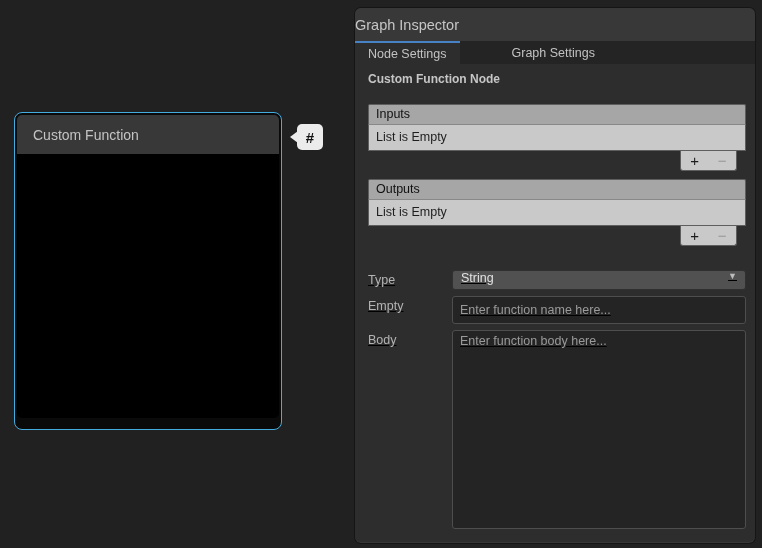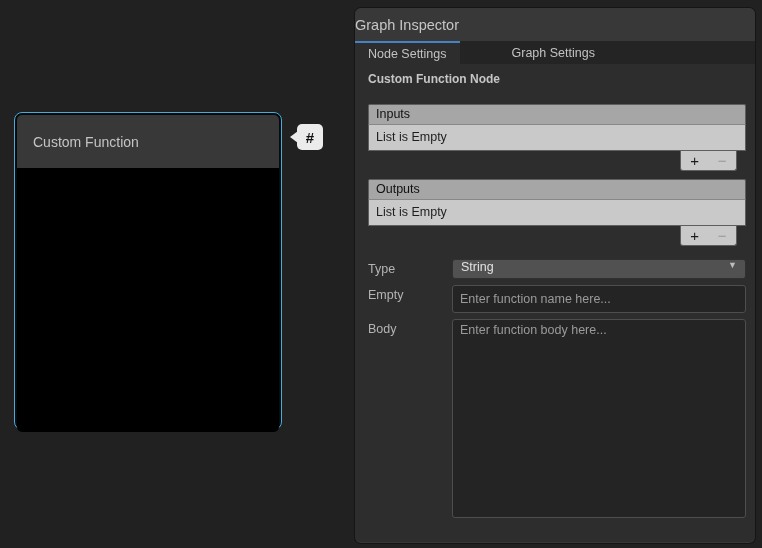--- a/index.html
+++ b/index.html
@@ -10,21 +10,21 @@
     -webkit-font-smoothing:antialiased;
   }
   
   .graph-canvas{position:absolute;inset:0;background:#212121;}
   .node{
     position:absolute;left:14px;top:112px;width:268px;height:318px;
     box-sizing:border-box;background:#0a0a0a;
     border:1px solid #43ace0;border-radius:8px;padding:2px;
   }
   .node-header{
-    height:53px;background:#383838;border-radius:5px 5px 0 0;
+    height:39px;background:#383838;border-radius:5px 5px 0 0;
     display:flex;align-items:center;padding-left:16px;
   }
   .node-title{color:#c4c4c4;font-size:14px;}
   .node-body{height:264px;background:#000000;border-radius:0 0 5px 5px;}
   .node-badge{position:absolute;left:290px;top:124px;width:34px;height:26px;}
   .badge-tail{
     position:absolute;left:0;top:7px;width:0;height:0;
     border-top:6px solid transparent;border-bottom:6px solid transparent;
     border-right:8px solid #ececec;
   }
@@ -77,21 +77,21 @@
     margin-left:auto;margin-right:9px;display:flex;
   }
   .rlist-btn{
     flex:1;display:flex;align-items:center;justify-content:center;
     font-size:15px;line-height:18px;cursor:default;user-select:none;
   }
   .rlist-btn.add{color:#1c1c1c;}
   .rlist-btn.sub{color:#989898;}
 
   
-  .form{margin-top:13px;}
+  .form{margin-top:24px;text-decoration:underline;}
   .frow{display:flex;align-items:flex-start;margin-bottom:6px;}
   .flabel{width:84px;flex:0 0 84px;color:#b4b4b4;font-size:12.5px;padding-top:3px;}
   .dropdown{
     flex:1;box-sizing:border-box;height:20px;background:#515151;
     border:1px solid #303030;border-radius:3px;
     display:flex;align-items:flex-start;padding:0 8px;
     color:#e2e2e2;font-size:12.5px;
   }
   .dropdown-arrow{margin-left:auto;color:#bcbcbc;font-size:9px;}
   .tfield,.tarea{

